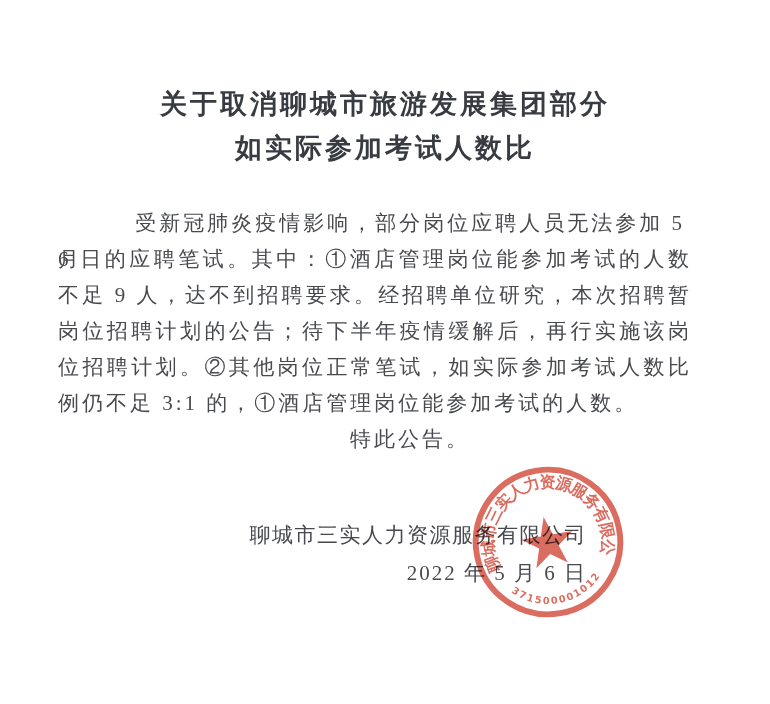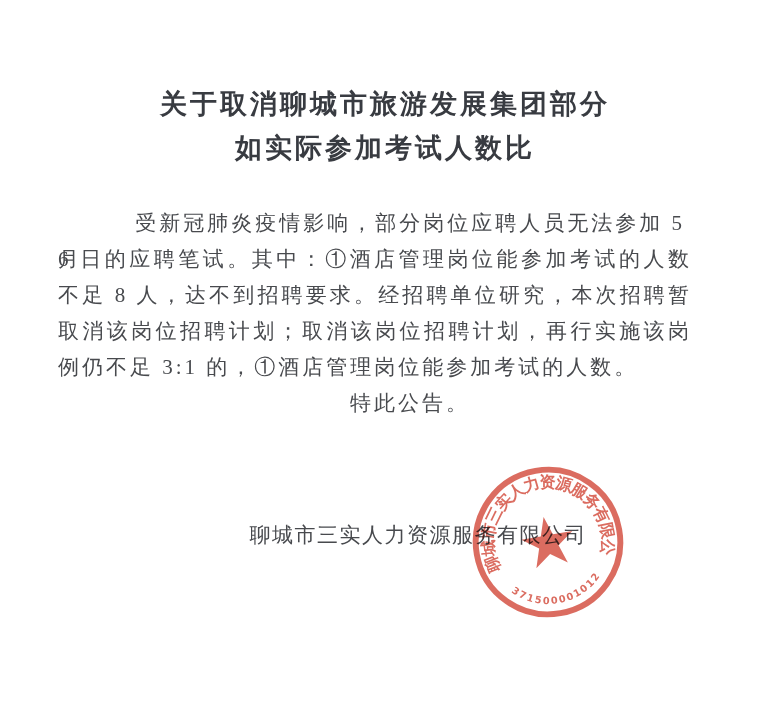--- a/index.html
+++ b/index.html
@@ -106,27 +106,29 @@
 <div class="page">
 
   <div class="title">
     <div>关于取消聊城市旅游发展集团部分</div>
     <div>如实际参加考试人数比</div>
   </div>
 
   <div class="body-text">
     <div class="body-line fill indent">受新冠肺炎疫情影响，部分岗位应聘人员无法参加 5 月</div>
     <div class="body-line fill">6 日的应聘笔试。其中：①酒店管理岗位能参加考试的人数</div>
-    <div class="body-line fill">不足 8 人，达不到招聘要求。经招聘单位研究，本次招聘暂</div>
-    <div class="body-line fill">取消该岗位招聘计划；取消该岗位招聘计划，再行实施该岗</div>
+    <div class="body-line fill">不足 9 人，达不到招聘要求。经招聘单位研究，本次招聘暂</div>
+    <div class="body-line fill">岗位招聘计划的公告；待下半年疫情缓解后，再行实施该岗</div>
+    <div class="body-line fill">位招聘计划。②其他岗位正常笔试，如实际参加考试人数比</div>
     <div class="body-line">例仍不足 3:1 的，①酒店管理岗位能参加考试的人数。</div>
     <div class="body-line indent">特此公告。</div>
   </div>
 
   <div class="signature">聊城市三实人力资源服务有限公司</div>
+  <div class="doc-date">2022 年 5 月 6 日</div>
 
   <svg class="seal" viewBox="0 0 200 200" aria-hidden="true">
     <g transform="rotate(-10 100 100)">
       <circle class="seal-stroke" cx="100" cy="100" r="85"></circle>
       <polygon class="seal-fill" points="100,70 107.2,92.1 130.4,92.1 111.6,105.8 118.8,127.9 100,114.2 81.2,127.9 88.4,105.8 69.6,92.1 92.8,92.1"></polygon>
       <path id="seal-top-arc" d="M 39.9 121.9 A 64 64 0 1 1 160.1 121.9" fill="none"></path>
       <path id="seal-bottom-arc" d="M 40.2 141.9 A 73 73 0 0 0 159.8 141.9" fill="none"></path>
       <text class="seal-ring-text">
         <textPath href="#seal-top-arc" startOffset="0" textLength="267" lengthAdjust="spacing">聊城市三实人力资源服务有限公司</textPath>
       </text>

